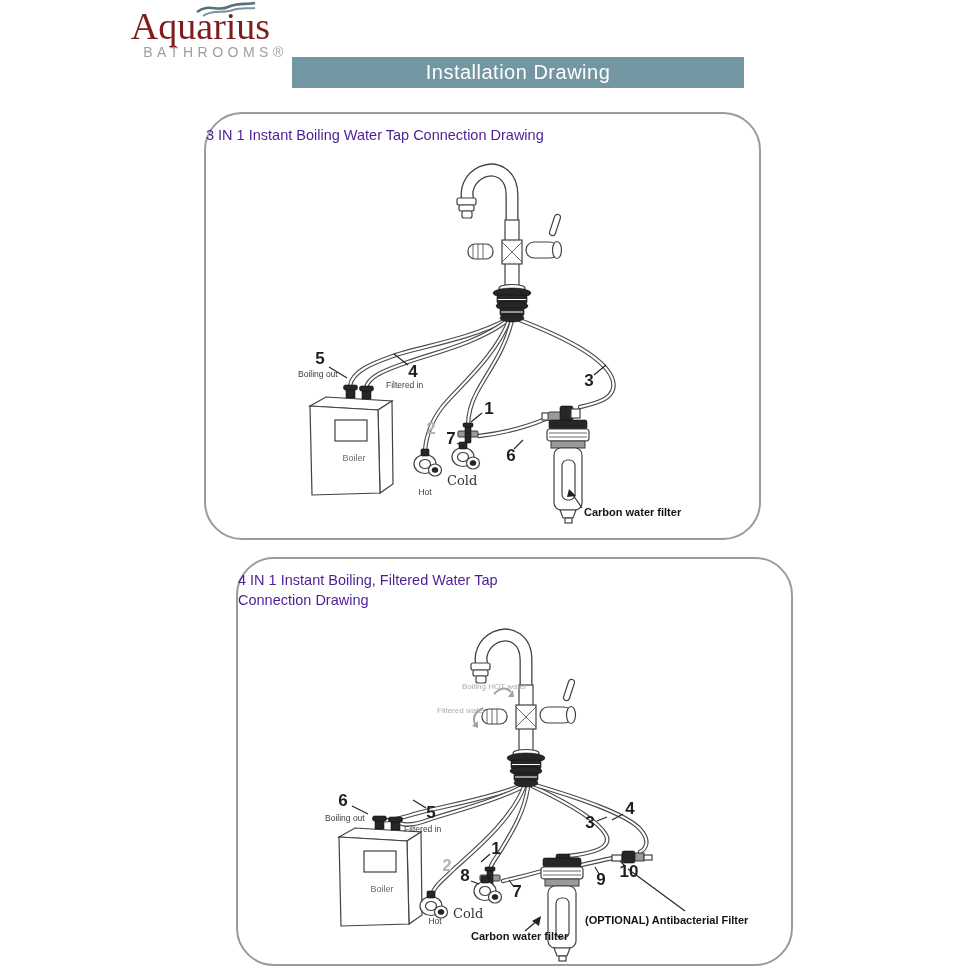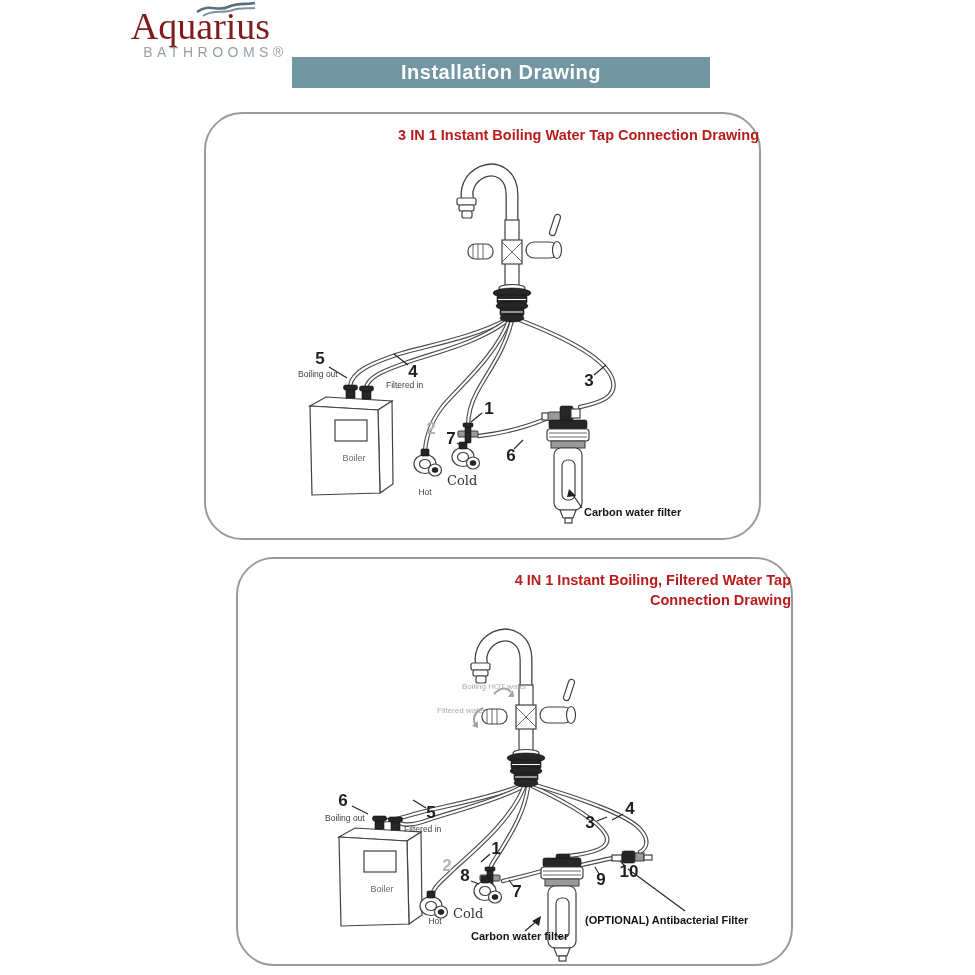--- a/index.html
+++ b/index.html
@@ -4,28 +4,28 @@
 <style>
   html,body{margin:0;padding:0;background:#fff;}
   .page{position:relative;width:975px;height:975px;background:#ffffff;overflow:hidden;
         font-family:"Liberation Sans",sans-serif;}
   
   .logo{position:absolute;left:103px;top:0;width:195px;text-align:center;}
   .logo .wave{position:absolute;left:92px;top:1px;}
   .logo-name{font-family:"Liberation Serif",serif;font-size:38px;color:#7f1d1d;line-height:40px;margin-top:6px;}
   .logo-sub{font-size:14px;letter-spacing:4.5px;color:#98a1a7;margin-top:-2px;padding-left:30px;text-align:center;}
   
-  .banner{position:absolute;left:292px;top:57px;width:418px;height:31px;background:#7296a2;
-          color:#fff;font-size:20px;font-weight:bold;text-align:center;line-height:31px;letter-spacing:.5px;}
+  .banner{position:absolute;left:292px;top:57px;width:452px;height:31px;background:#7296a2;
+          color:#fff;font-size:20px;font-weight:normal;text-align:center;line-height:31px;letter-spacing:.5px;}
   
   .panel{position:absolute;border:2px solid #9b9b9b;border-radius:38px;background:#fff;}
   #panel1{left:204px;top:112px;width:553px;height:424px;}
   #panel2{left:204px;top:557px;width:553px;height:405px;margin-left:32px;}
-  .panel-title{position:absolute;top:11px;left:0;width:100%;text-align:right;font-weight:bold;
-               font-size:14.5px;color:#b91c1c;line-height:20px;}
+  .panel-title{position:absolute;top:11px;left:0;width:100%;text-align:left;font-weight:normal;
+               font-size:14.5px;color:#4c1d95;line-height:20px;}
   svg.diagram{position:absolute;left:0;top:0;width:100%;height:100%;}
   
   .outline{fill:#fff;stroke:#424242;stroke-width:1.2;}
   .dark{fill:#262626;stroke:#111;stroke-width:.6;}
   .mid{fill:#9a9a9a;stroke:#3a3a3a;stroke-width:1;}
   .thin{stroke:#424242;stroke-width:.8;fill:none;}
   .ld{stroke:#222;stroke-width:1.1;}
   .tube-o{fill:none;stroke:#4c4c4c;stroke-width:4.4;stroke-linecap:round;}
   .tube-i{fill:none;stroke:#fff;stroke-width:2.1;stroke-linecap:round;}
   .spout-o{fill:none;stroke:#424242;stroke-width:13;}

